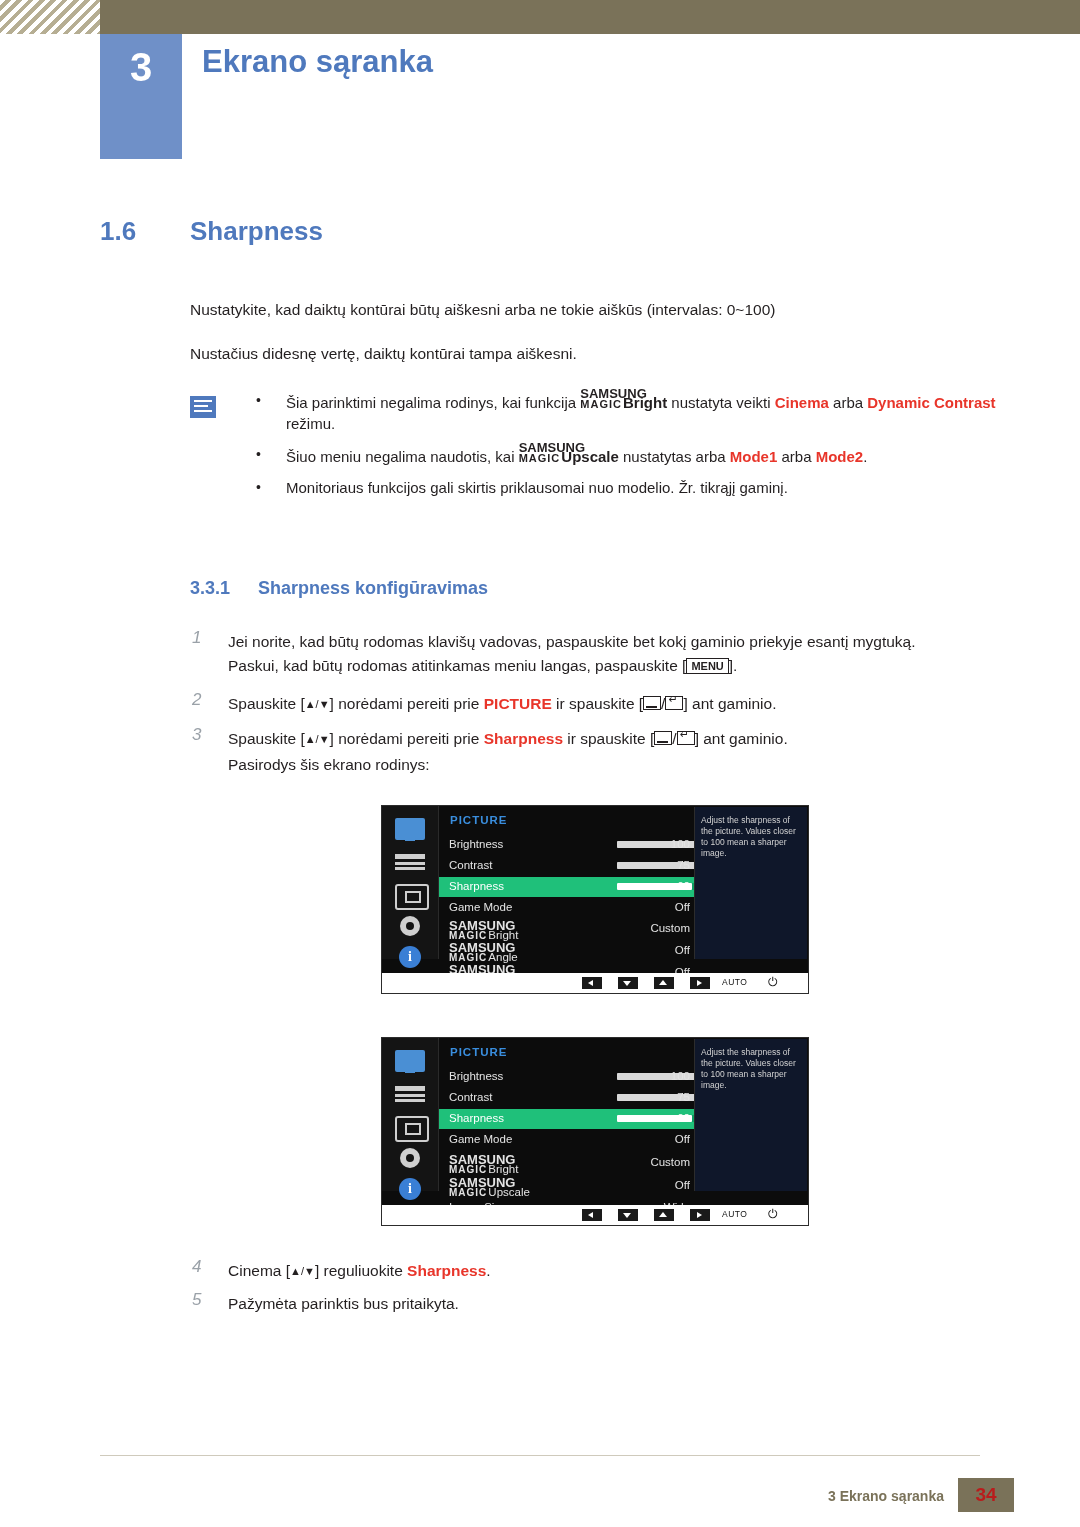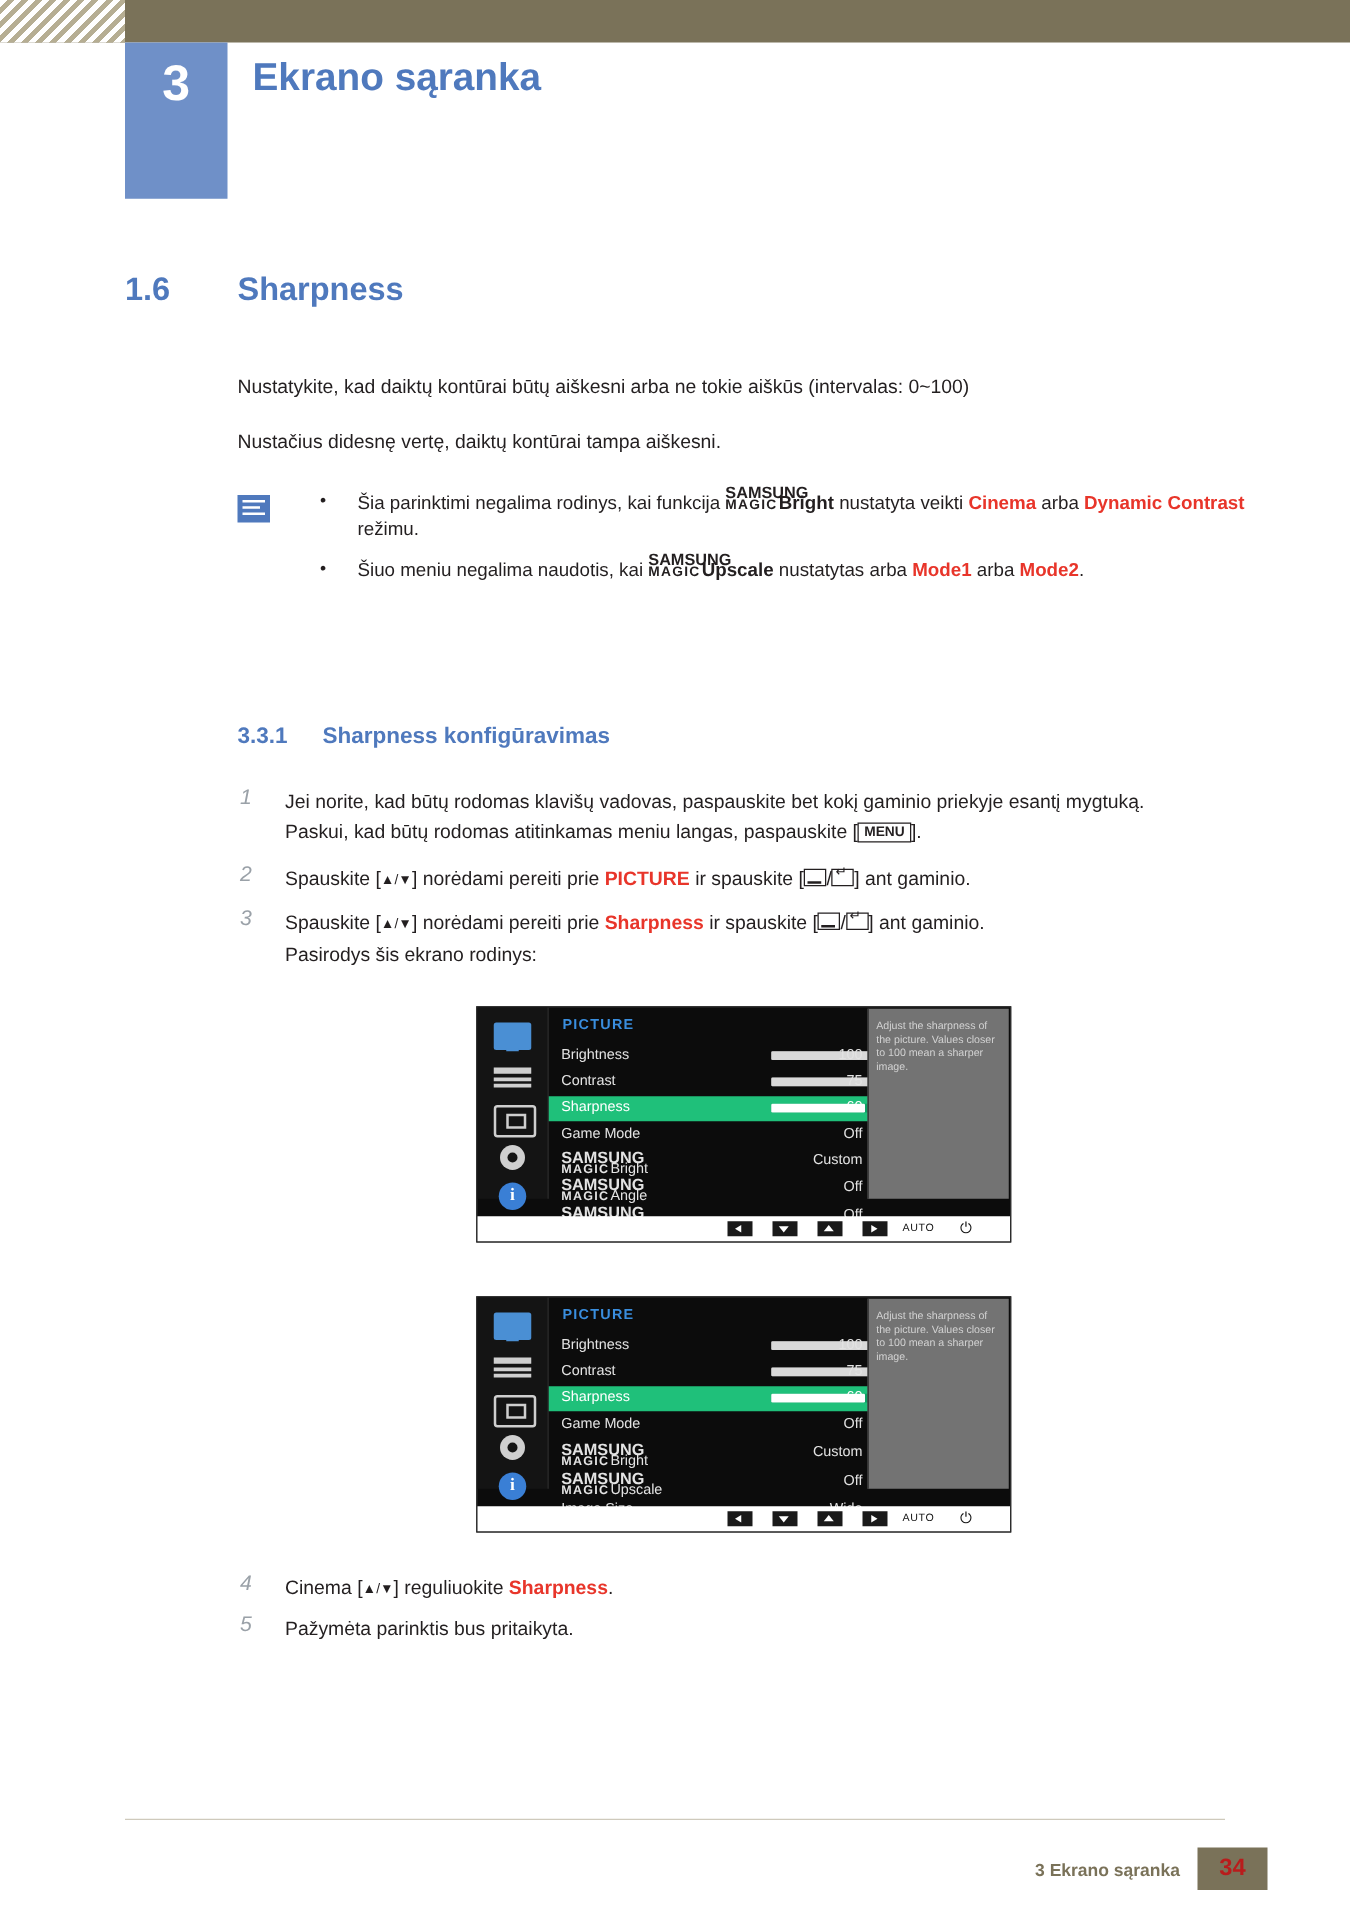--- a/index.html
+++ b/index.html
@@ -150,21 +150,21 @@
   .osd-row .val { position:absolute; right:14px; top:3px; color:#e3e3e3; font-size:11.5px; }
   .osd-row.sel { background:#1fc07a; }
   .osd-row.sel .lbl, .osd-row.sel .val { color:#ffffff; }
   .bar { position:absolute; height:7px; background:#585858; border-radius:1px; }
   .bar > i { position:absolute; left:0; top:0; bottom:0; background:#d9d9d9; border-radius:1px; display:block; }
   .bar.on { background:#0e9e64; }
   .bar.on > i { background:#ffffff; }
 
   .osd-help {
     position:absolute; top:1px; bottom:34px; right:1px; width:100px;
-    background:#737373; border-left:1px solid #2c2c2c; padding:8px 6px;
+    background:#0f172a; border-left:1px solid #2c2c2c; padding:8px 6px;
     color:#d2d2d2; font-size:8.5px; line-height:11px;margin-left:27px;
   }
   .osd-bottom {
     position:absolute; left:0; right:0; bottom:0; height:20px; background:#ffffff;
   }
   .osd-key { position:absolute; top:4px; width:20px; height:12px; background:#1a1a1a; }
   .osd-key::after{ content:""; position:absolute; left:6px; top:3px; border-style:solid; }
   .k-left::after{ border-width:3px 5px 3px 0; border-color:transparent #ffffff transparent transparent; }
   .k-down::after{ left:5px; top:4px; border-width:5px 4px 0 4px; border-color:#ffffff transparent transparent transparent; }
   .k-up::after{ left:5px; top:3px; border-width:0 4px 5px 4px; border-color:transparent transparent #ffffff transparent; }
@@ -204,20 +204,23 @@
 
   <div class="bullet">
     <span>Šia parinktimi negalima rodinys, kai funkcija </span><span class="magic"><span class="sm">SAMSUNG</span><span>MAGIC</span></span><span class="bold">Bright</span><span> nustatyta veikti </span><span class="red">Cinema</span><span> arba </span><span class="red">Dynamic Contrast</span><span> režimu.</span>
   </div>
 
   <div class="bullet">
     <span>Šiuo meniu negalima naudotis, kai </span><span class="magic"><span class="sm">SAMSUNG</span><span>MAGIC</span></span><span class="bold">Upscale</span><span> nustatytas arba </span><span class="red">Mode1</span><span> arba </span><span class="red">Mode2</span><span>.</span>
   </div>
 
 
+  <div class="bullet">
+    <span>Monitoriaus funkcijos gali skirtis priklausomai nuo modelio. Žr. tikrąjį gaminį.</span>
+  </div>
 </div>
 
 <div class="sub-num">3.3.1</div>
 <div class="sub-title">Sharpness konfigūravimas</div>
 
 <div class="step-num" style="top:628px">1</div>
 <div class="step-txt" style="top:630px">
   <span>Jei norite, kad būtų rodomas klavišų vadovas, paspauskite bet kokį gaminio priekyje esantį mygtuką.</span><br>
   <span>Paskui, kad būtų rodomas atitinkamas meniu langas, paspauskite [</span><span class="keybox">MENU</span><span>].</span>
 </div>

